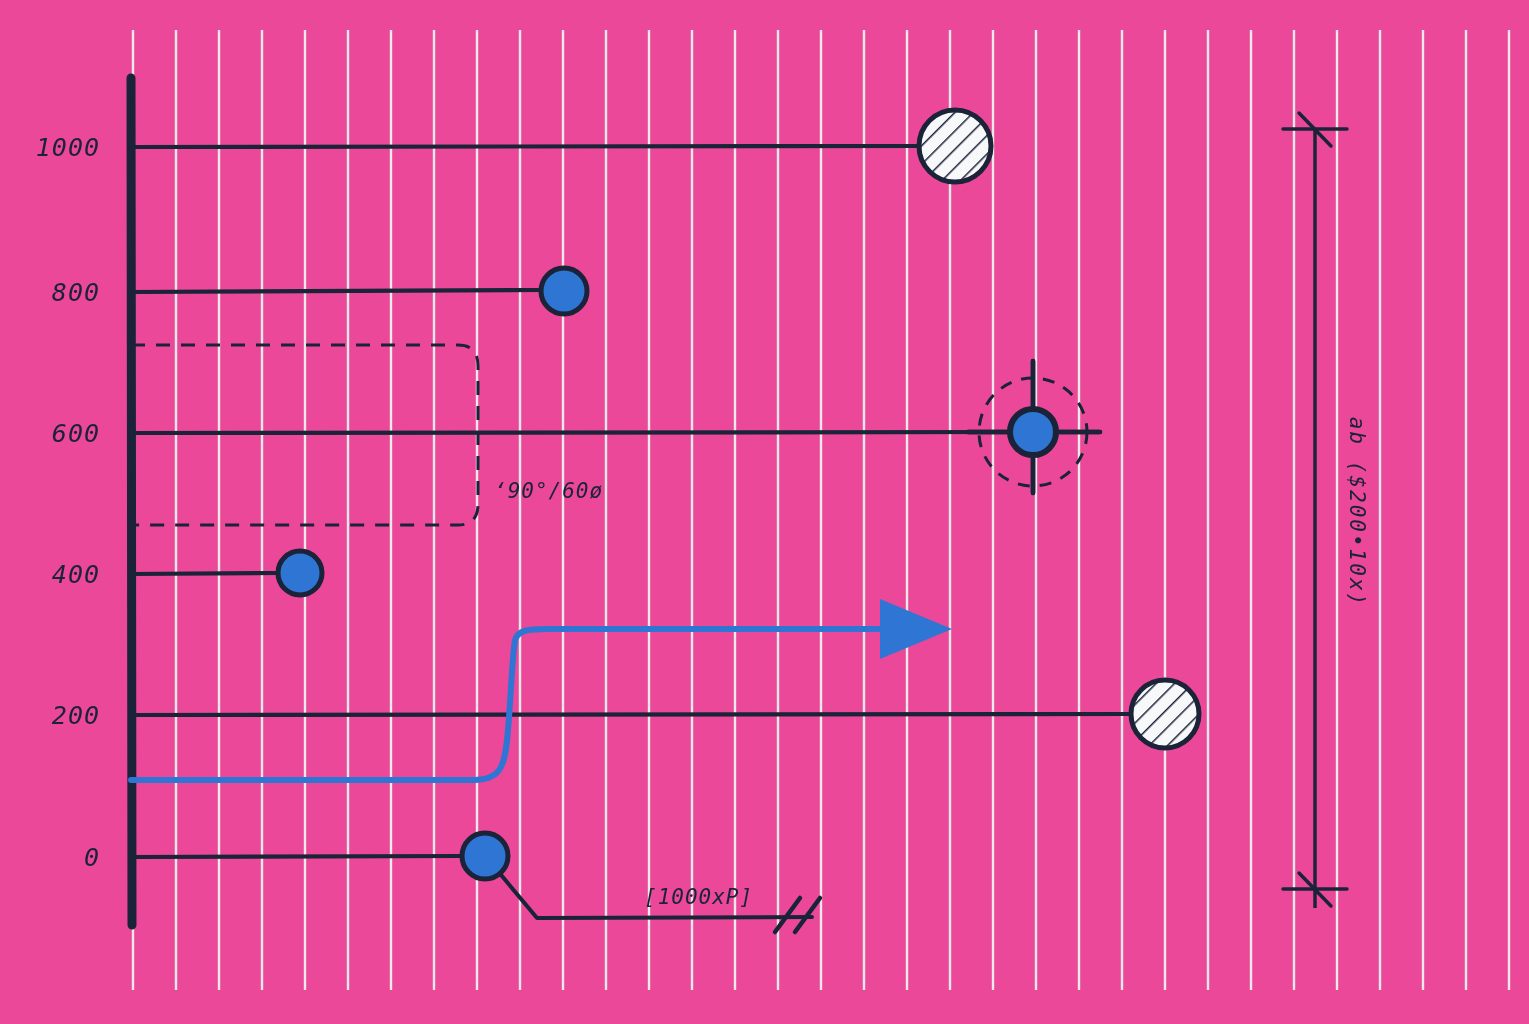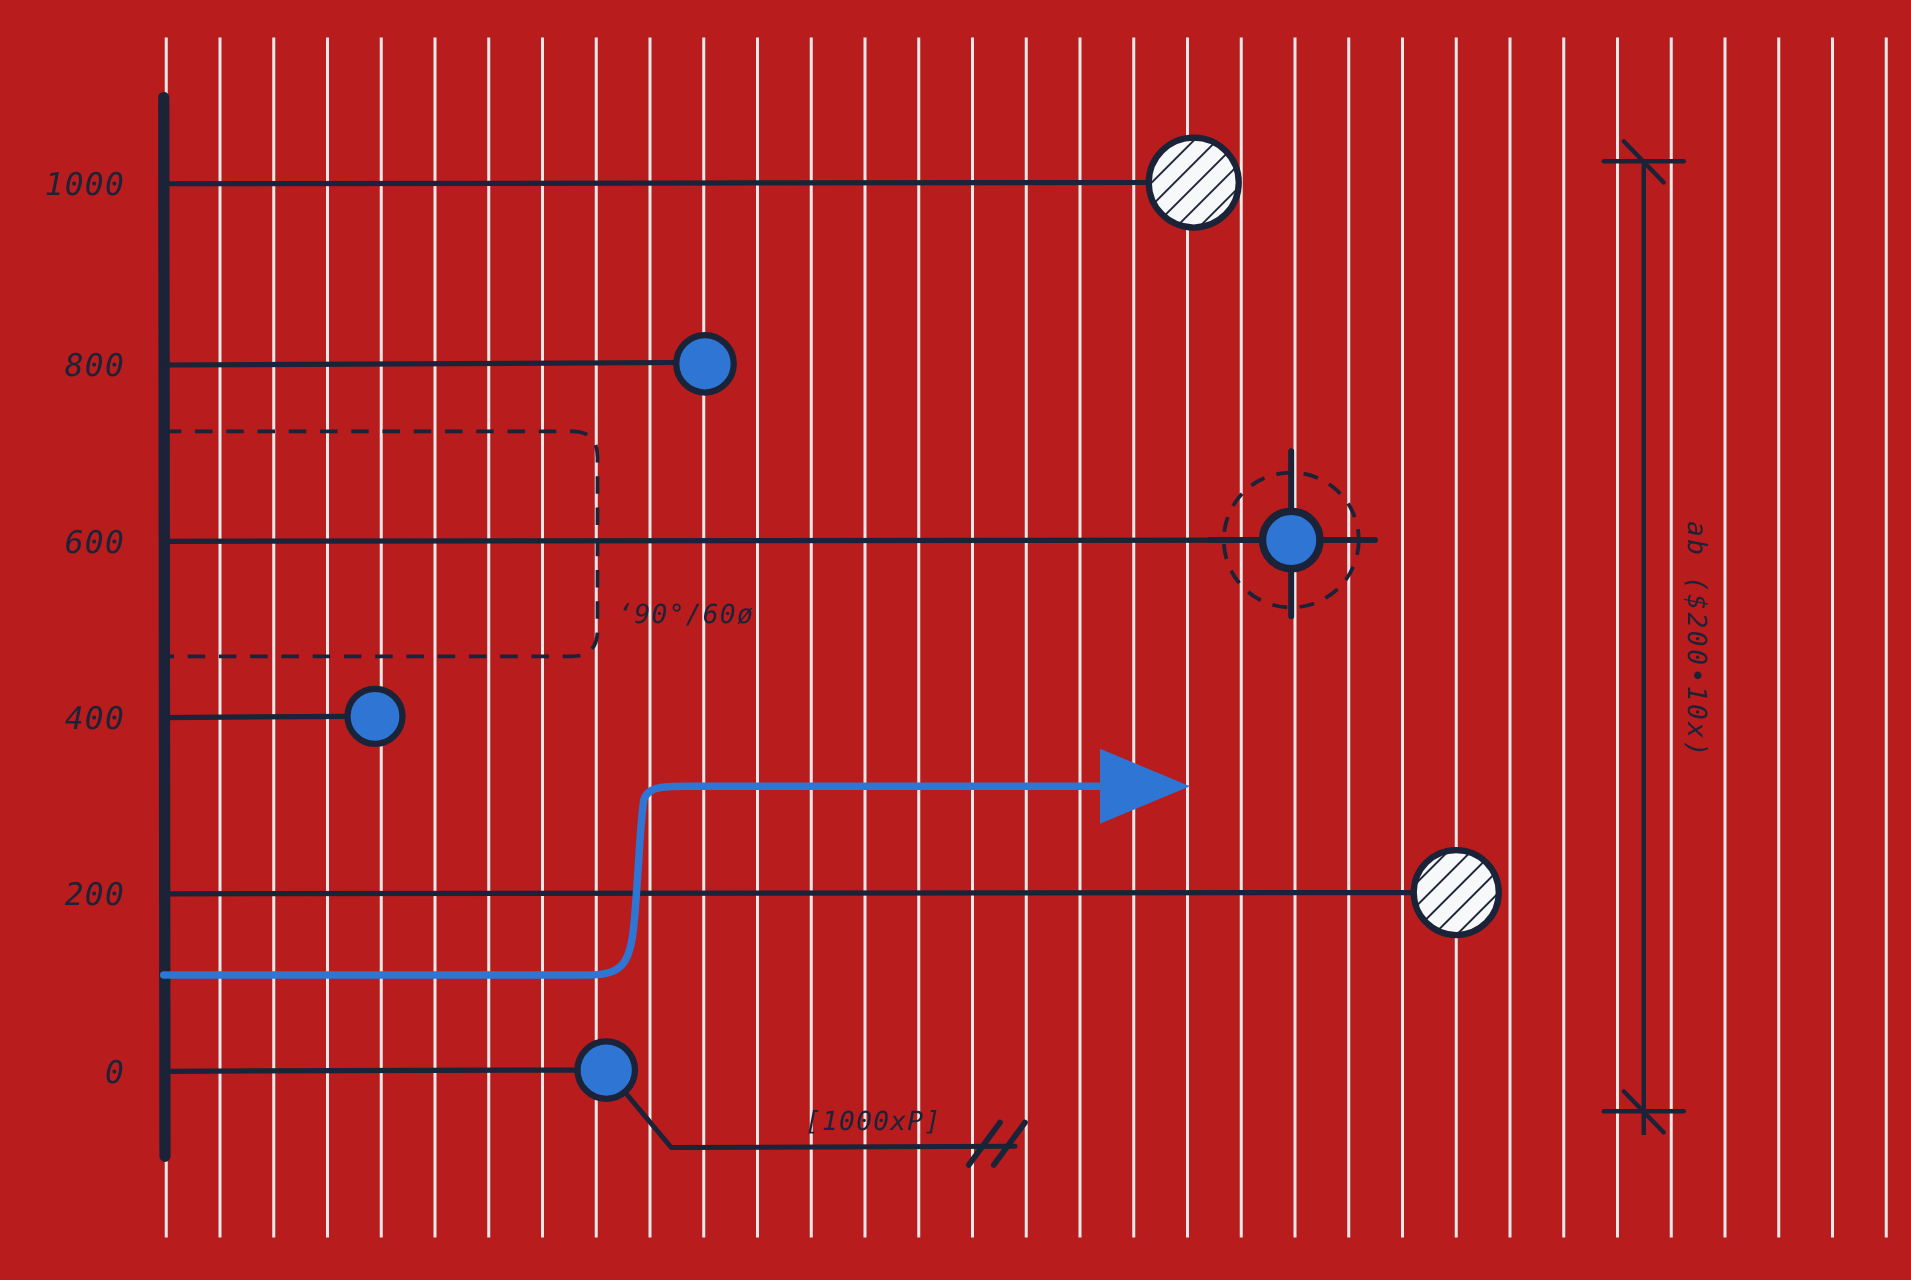--- a/index.html
+++ b/index.html
@@ -7,21 +7,21 @@
     padding: 0;
     background: #ffffff;
   }
   body {
     font-family: "DejaVu Sans Mono", monospace;
   }
   #canvas {
     position: relative;
     width: 1529px;
     height: 1024px;
-    background: #b91c1c;
+    background: #ec4899;
     overflow: hidden;
   }
   #canvas svg {
     position: absolute;
     top: 0;
     left: 0;
     width: 1529px;
     height: 1024px;
   }
   .axis-label {

